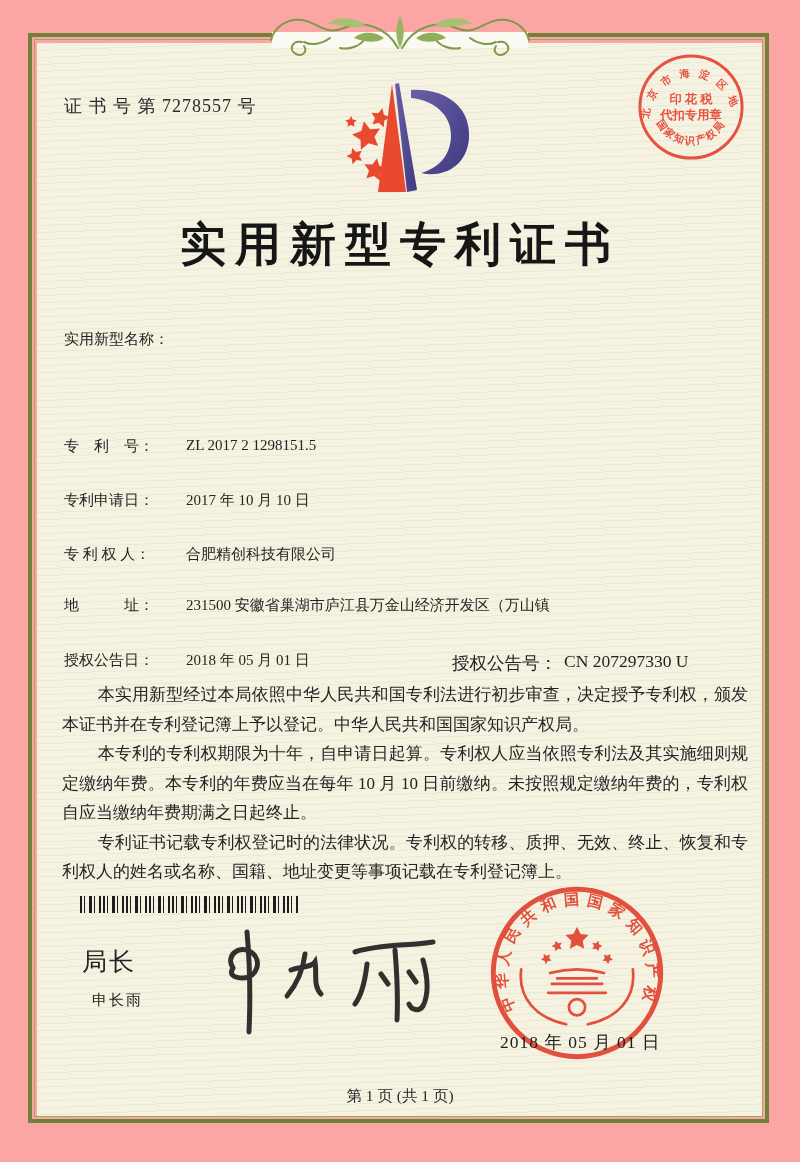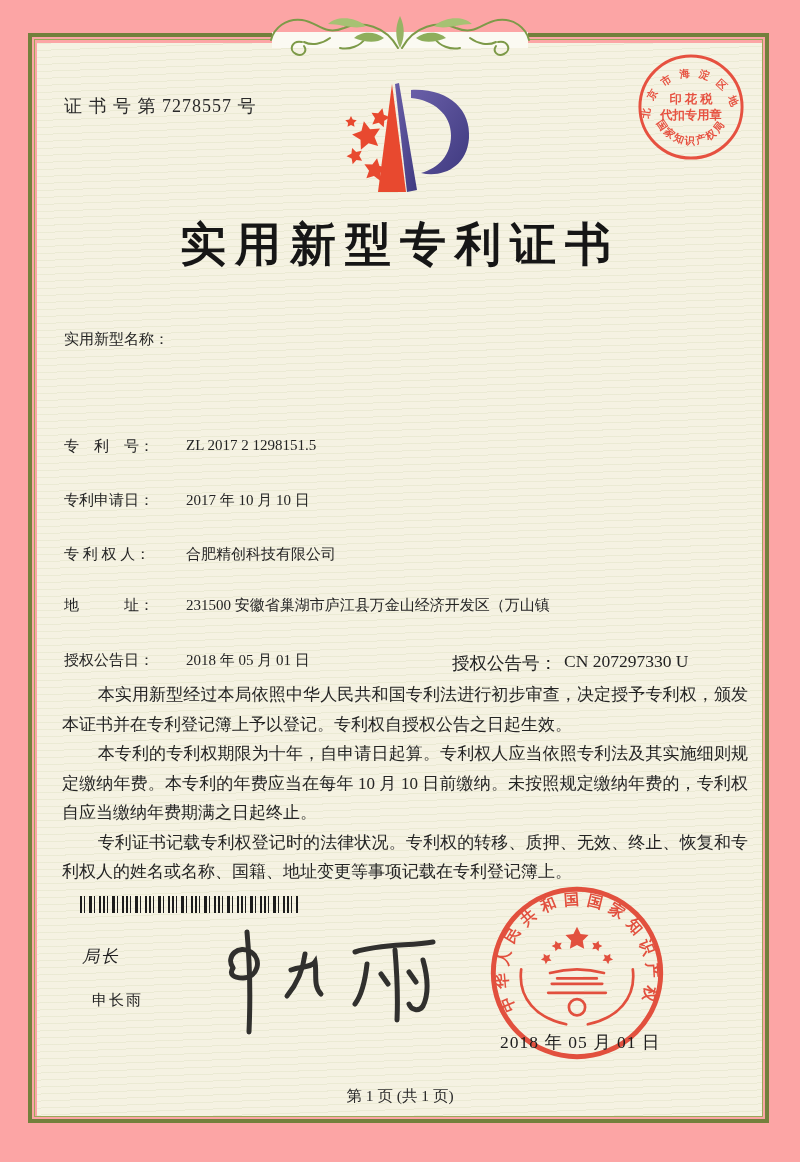--- a/index.html
+++ b/index.html
@@ -35,21 +35,21 @@
   .paras p{margin:0; font-size:17px; line-height:29.5px; text-align:justify;
            text-indent:2.1em; color:#242424;}
   .barcode{position:absolute; left:80px; top:896px; width:218px; height:17px;
     background:repeating-linear-gradient(90deg,
       #1c1c1c 0 2px, transparent 2px 4px,
       #1c1c1c 4px 5px, transparent 5px 9px,
       #1c1c1c 9px 12px, transparent 12px 14px,
       #1c1c1c 14px 15px, transparent 15px 19px,
       #1c1c1c 19px 21px, transparent 21px 23px);
   }
-  .post{position:absolute; left:82px; top:945px; font-size:17px; letter-spacing:2px;font-style:italic;}
+  .post{position:absolute; left:82px; top:945px; font-size:25px; letter-spacing:2px;}
   .post-name{position:absolute; left:92px; top:991px; font-size:15px; letter-spacing:2px;}
   .signature{position:absolute; left:195px; top:926px; width:265px; height:115px;}
   .office-seal{position:absolute; left:487px; top:883px; width:180px; height:180px; opacity:.93;}
   .seal-date{position:absolute; left:500px; top:1030px; font-size:17.5px; letter-spacing:1px; color:#1d1d1d;}
   .footer{position:absolute; left:0; top:1086px; width:100%; text-align:center;
           font-size:15.5px; color:#2a2a2a;}
 </style>
 </head>
 <body>
 
@@ -146,21 +146,21 @@
   <div class="row" style="top:651px">
     <span class="lbl">授权公告日：</span>
     <span class="val">2018 年 05 月 01 日</span>
   </div>
   <div class="grant2" style="top:651px">
     <span class="lbl">授权公告号：</span>
     <span class="val">CN 207297330 U</span>
   </div>
 
   <div class="paras">
-    <p>本实用新型经过本局依照中华人民共和国专利法进行初步审查，决定授予专利权，颁发本证书并在专利登记簿上予以登记。专利权自授权公告之日起生效。</p>
+    <p>本实用新型经过本局依照中华人民共和国专利法进行初步审查，决定授予专利权，颁发本证书并在专利登记簿上予以登记。中华人民共和国国家知识产权局。</p>
     <p>本专利的专利权期限为十年，自申请日起算。专利权人应当依照专利法及其实施细则规定缴纳年费。本专利的年费应当在每年 10 月 10 日前缴纳。未按照规定缴纳年费的，专利权自应当缴纳年费期满之日起终止。</p>
     <p>专利证书记载专利权登记时的法律状况。专利权的转移、质押、无效、终止、恢复和专利权人的姓名或名称、国籍、地址变更等事项记载在专利登记簿上。</p>
   </div>
 
   <div class="barcode"></div>
 
   <div class="post">局长</div>
   <div class="post-name">申长雨</div>
 
   <svg class="signature" viewBox="0 0 265 115">

